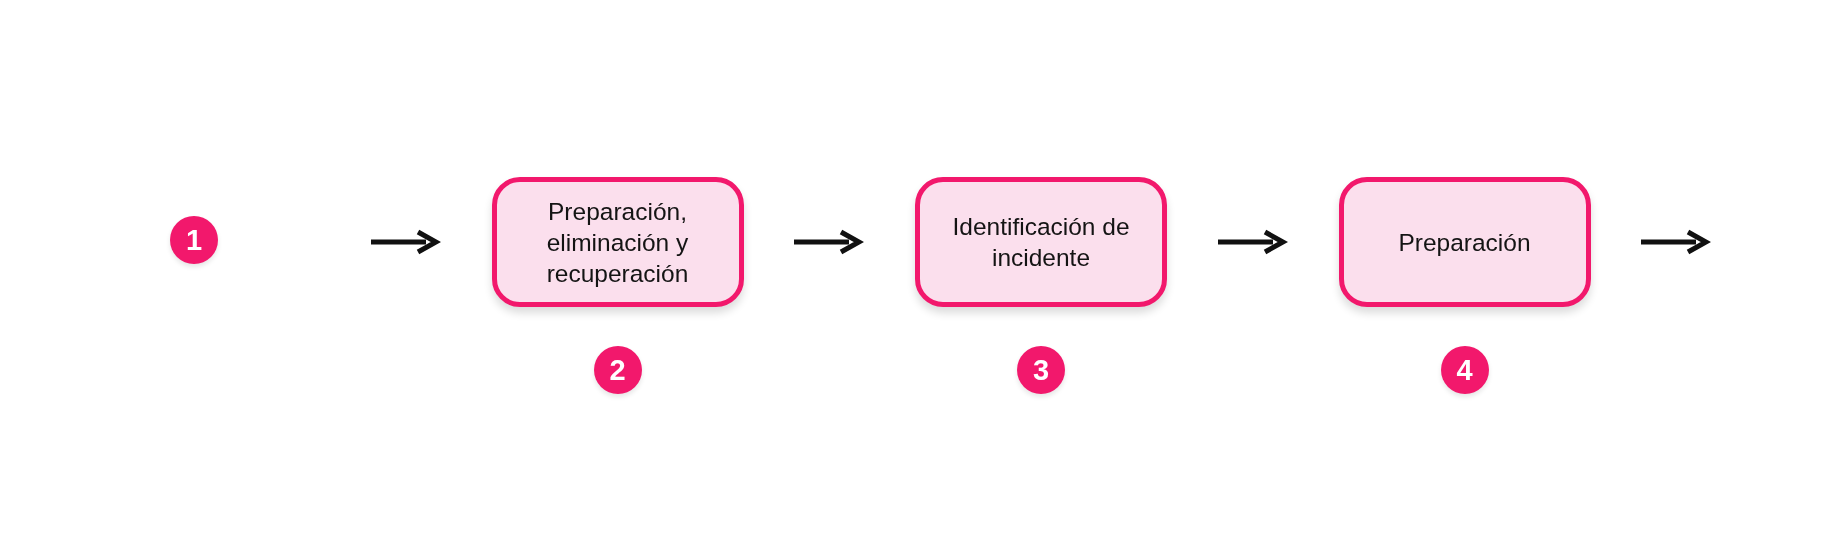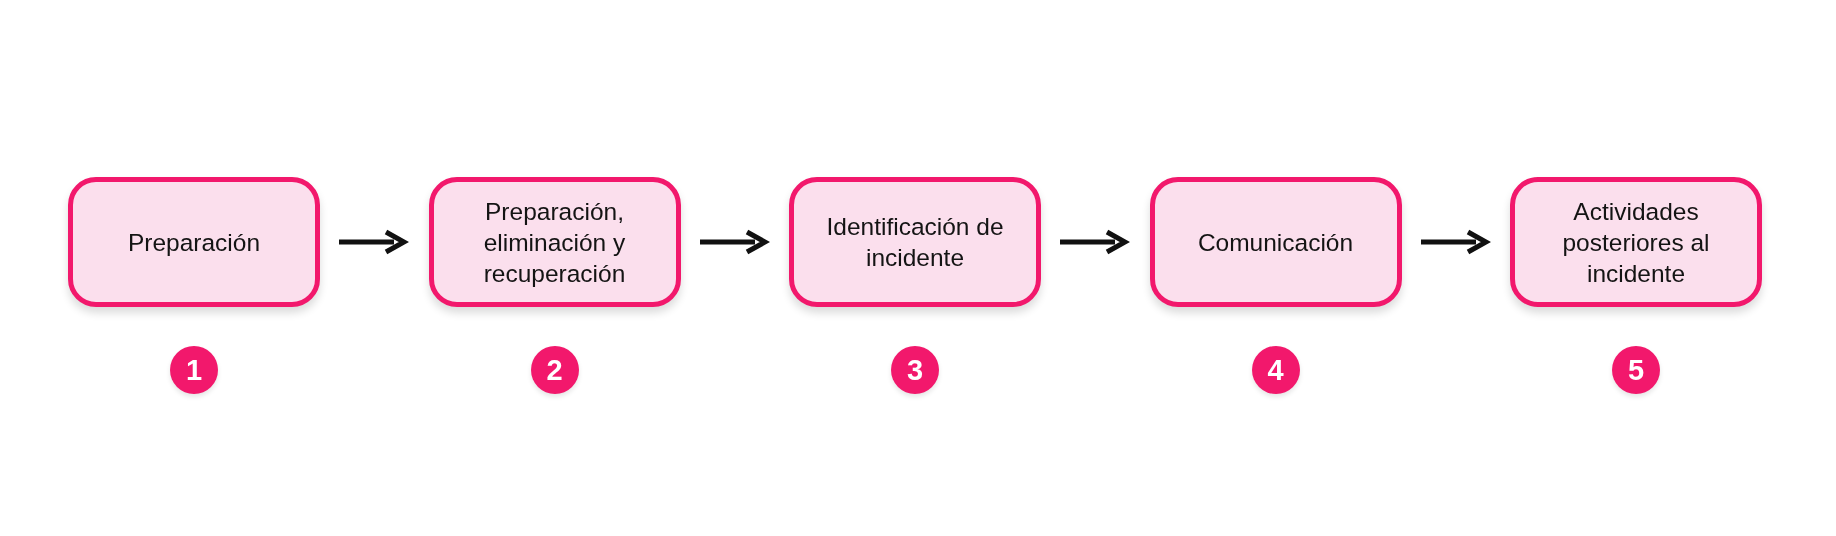--- a/index.html
+++ b/index.html
@@ -72,23 +72,20 @@
     display: block;
   }
 </style>
 </head>
 <body>
 
 <div class="stage">
   <div class="flow-row">
 
     <div class="step">
-      <div class="step-box">
-        <span>Preparación</span>
-      </div>
       <div class="step-number">
         <span>1</span>
       </div>
     </div>
 
     <div class="arrow-cell">
       <svg width="70" height="26" viewBox="0 0 70 26">
         <path d="M0 13 H55" stroke="#111111" stroke-width="5" fill="none"></path>
         <path d="M47 3 L65 13 L47 23" stroke="#111111" stroke-width="5" fill="none" stroke-linejoin="miter"></path>
       </svg>
@@ -121,37 +118,29 @@
 
     <div class="arrow-cell">
       <svg width="70" height="26" viewBox="0 0 70 26">
         <path d="M0 13 H55" stroke="#111111" stroke-width="5" fill="none"></path>
         <path d="M47 3 L65 13 L47 23" stroke="#111111" stroke-width="5" fill="none" stroke-linejoin="miter"></path>
       </svg>
     </div>
 
     <div class="step">
       <div class="step-box">
-        <span>Comunicación</span>
+        <span>Preparación</span>
       </div>
       <div class="step-number">
         <span>4</span>
       </div>
     </div>
 
     <div class="arrow-cell">
       <svg width="70" height="26" viewBox="0 0 70 26">
         <path d="M0 13 H55" stroke="#111111" stroke-width="5" fill="none"></path>
         <path d="M47 3 L65 13 L47 23" stroke="#111111" stroke-width="5" fill="none" stroke-linejoin="miter"></path>
       </svg>
     </div>
 
-    <div class="step">
-      <div class="step-box">
-        <span>Actividades posteriores al incidente</span>
-      </div>
-      <div class="step-number">
-        <span>5</span>
-      </div>
-    </div>
 
   </div>
 </div>
 
 </body></html>

